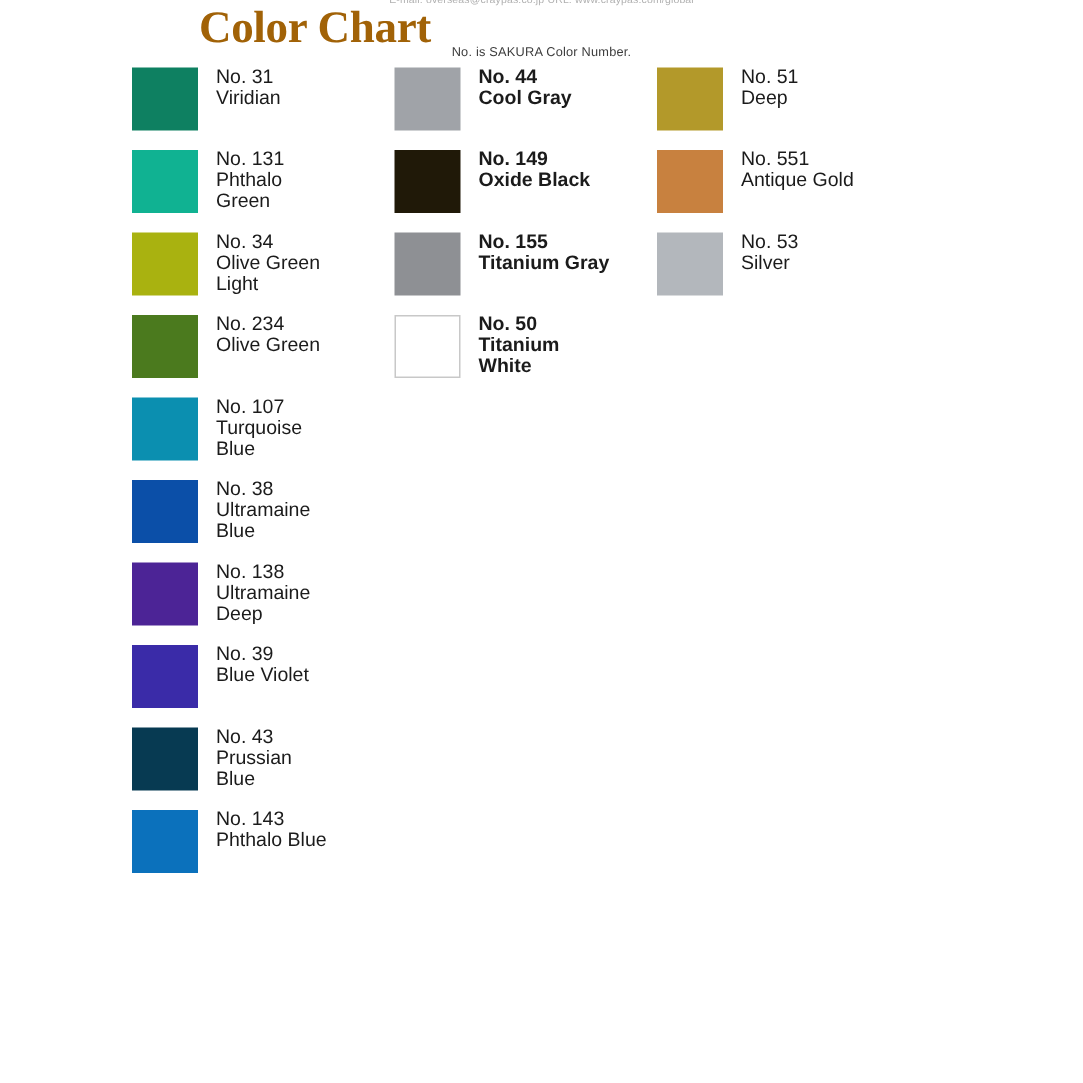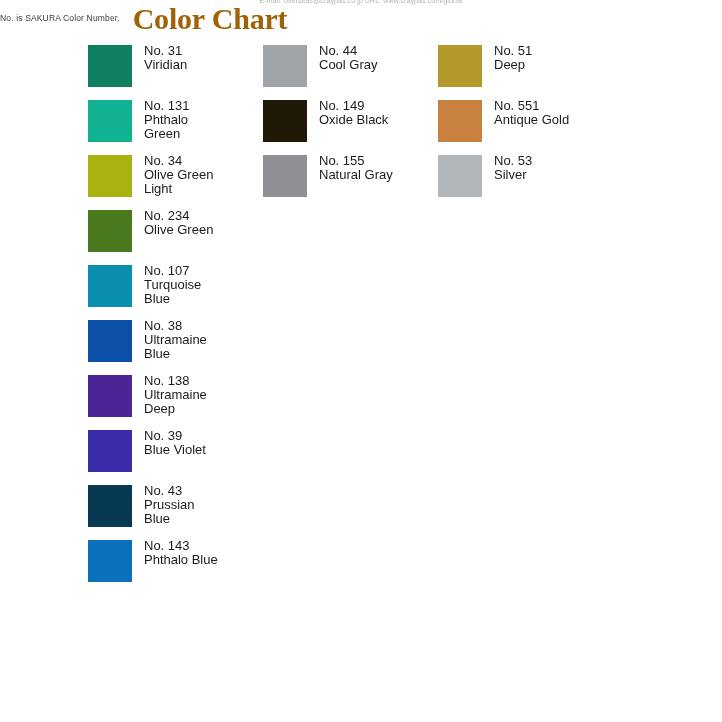--- a/index.html
+++ b/index.html
@@ -25,21 +25,22 @@
     text-align: center;
     font-size: 7px;
     color: #6f6f6f;
     letter-spacing: .1px;
     white-space: nowrap;
     opacity: .55;
   }
   .header-note {
     position: absolute;
     left: 0; right: 0;
-    top: 13px;
+    top: 29px;
+    text-align: center;
     font-size: 8.5px;
     color: #3c3c3c;
     letter-spacing: .15px;
     white-space: nowrap;
   }
   .chart-title {
     position: absolute;
     left: 0;
     top: 2px;
     width: 420px;
@@ -56,21 +57,21 @@
     position: absolute;
     left: 0;
     top: 45px;
     width: 722px;
   }
   .column {
     position: absolute;
     top: 0;
   }
   .col-0 { left: 88px;  width: 170px; }
-  .col-1 { left: 263px; width: 170px; }
+  .col-1 { left: 263px; width: 170px; font-weight: bold; }
   .col-2 { left: 438px; width: 190px; }
 
   .swatch-row {
     position: relative;
     height: 55px;
   }
   .swatch {
     position: absolute;
     left: 0; top: 0;
     width: 44px;
@@ -206,21 +207,29 @@
           <div class="swatch" style="background: rgb(32, 25, 8);"></div>
           <div class="swatch-labels">
             <span class="swatch-no">No. 149</span>
             <span class="swatch-name">Oxide Black</span>
           </div>
         </div>
         <div class="swatch-row">
           <div class="swatch" style="background: rgb(142, 144, 148);"></div>
           <div class="swatch-labels">
             <span class="swatch-no">No. 155</span>
-            <span class="swatch-name">Natural Gray</span>
+            <span class="swatch-name">Titanium Gray</span>
+          </div>
+        </div>
+        <div class="swatch-row">
+          <div class="swatch outlined" style="background: rgb(255, 255, 255);"></div>
+          <div class="swatch-labels">
+            <span class="swatch-no">No. 50</span>
+            <span class="swatch-name">Titanium</span>
+            <span class="swatch-name">White</span>
           </div>
         </div>
       </div>
       <div class="column col-2">
         <div class="swatch-row">
           <div class="swatch" style="background: rgb(179, 153, 42);"></div>
           <div class="swatch-labels">
             <span class="swatch-no">No. 51</span>
             <span class="swatch-name">Deep</span>
           </div>

